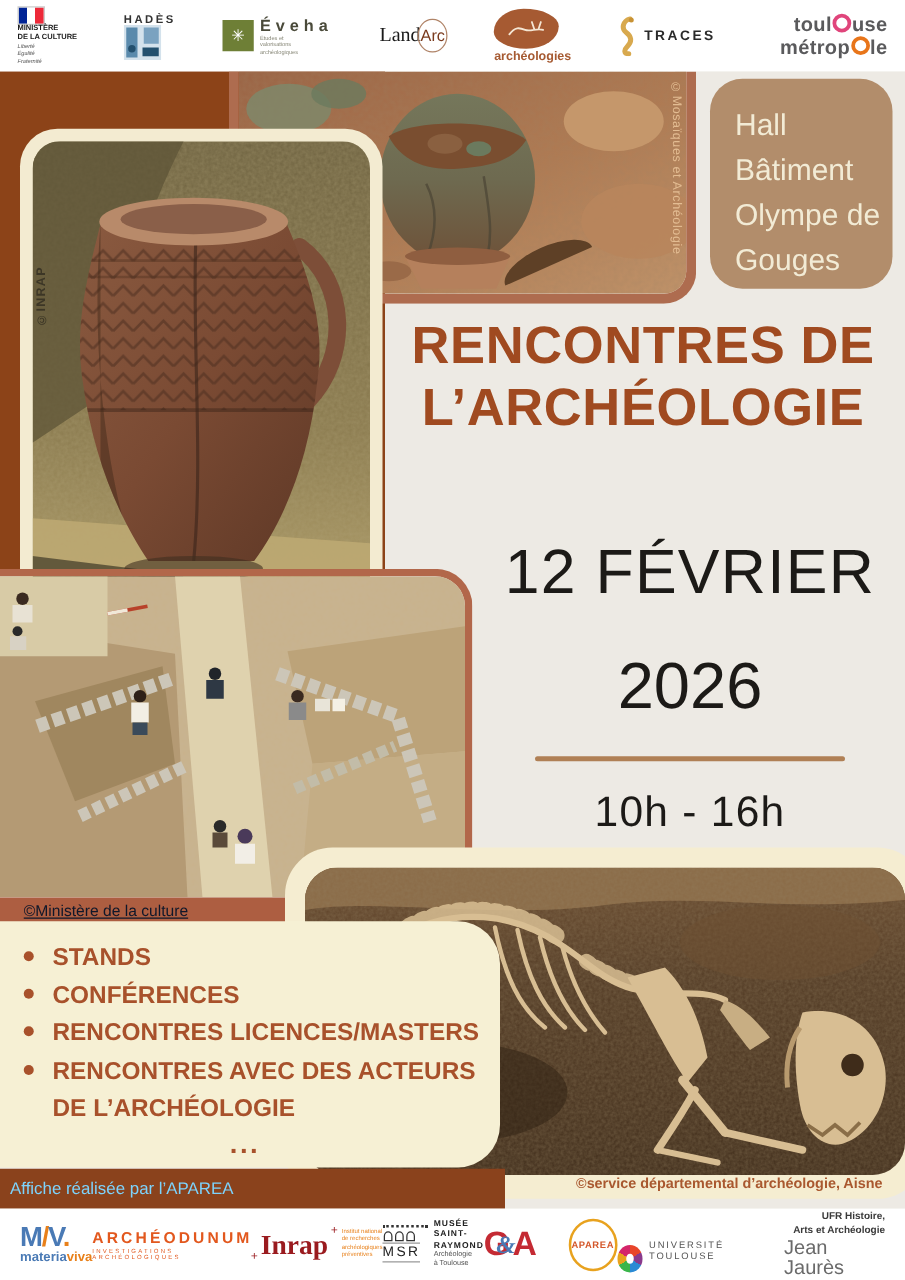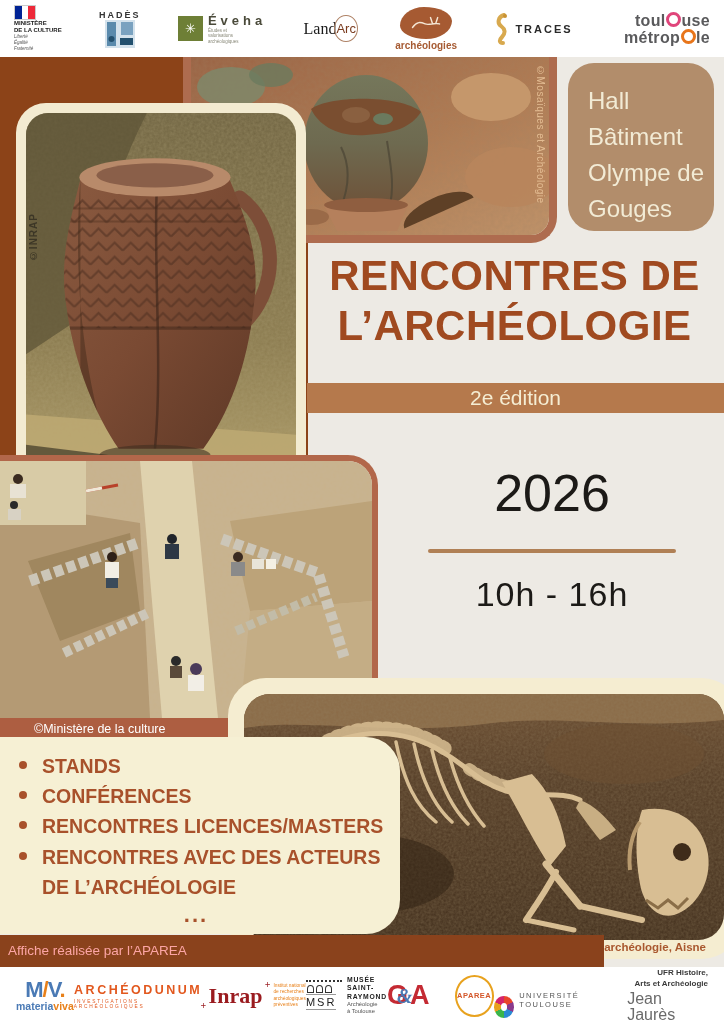--- a/index.html
+++ b/index.html
@@ -3,21 +3,21 @@
 <meta charset="utf-8">
 <style>
   html,body{margin:0;padding:0;background:#ffffff;}
   .poster{position:relative;width:724px;height:1024px;overflow:hidden;background:#ffffff;
           font-family:"Liberation Sans", sans-serif;}
 
   
   .top-band{position:absolute;left:0;top:0;width:724px;height:57px;background:#ffffff;
             display:flex;align-items:center;justify-content:space-between;padding:0 14px;box-sizing:border-box;z-index:20;}
   .lg{display:flex;align-items:center;gap:5px;}
-  .lg-col{display:flex;flex-direction:column;align-items:center;}
+  .lg-col{display:flex;flex-direction:column;align-items:flex-start;}
   .min-flag{width:20px;height:13px;background:linear-gradient(90deg,#002395 0 33%,#ffffff 33% 66%,#ED2939 66% 100%);border:0.5px solid #ccc;}
   .min-txt{font-size:6px;font-weight:bold;color:#1a1a1a;line-height:1.2;}
   .min-motto{font-size:4.5px;font-style:italic;color:#555;line-height:1.3;}
   .hades-name{font-size:9px;letter-spacing:2px;color:#333;font-weight:bold;}
   .eveha-box{width:25px;height:25px;background:#6E7F36;color:#fff;display:flex;align-items:center;justify-content:center;font-size:13px;}
   .eveha-name{font-size:13px;letter-spacing:4px;color:#4a4a3a;font-weight:bold;}
   .eveha-sub{font-size:4.5px;color:#8a8a7a;line-height:1.25;}
   .land{font-family:"Liberation Serif",serif;font-size:16px;color:#1a1a1a;}
   .arc{font-family:Liberation Sans, sans-serif;font-size:13px;color:#7a3b1e;border:1.5px solid #b08468;border-radius:50%;padding:5px 1px;margin-left:-2px;}
   .archeo-blob{width:52px;height:32px;background:#A65A32;border-radius:46% 54% 50% 50% / 58% 44% 56% 42%;display:flex;align-items:center;justify-content:center;}
@@ -52,42 +52,42 @@
   .title{position:absolute;left:305px;top:194px;width:419px;text-align:center;z-index:1;
          font-size:42px;font-weight:800;color:#A04A20;line-height:1.2;letter-spacing:0.5px;}
   .edition-band{position:absolute;left:307px;top:326px;width:417px;height:30px;background:#B5794C;z-index:1;
                 color:#F5EDD3;font-size:21px;text-align:center;line-height:30px;}
 
   .exc{position:absolute;left:0;top:398px;width:378px;height:285px;z-index:3;}
   .exc-photo{position:absolute;left:0;top:0;right:0;bottom:22px;box-sizing:border-box;
              border-top:6px solid #B2674A;border-right:6px solid #B2674A;border-top-right-radius:30px;overflow:hidden;}
   .exc-photo svg{display:block;width:100%;height:100%;}
   .exc-band{position:absolute;left:0;bottom:0;width:100%;height:22px;background:#AD5E41;
-            color:#ffffff;font-size:12.5px;line-height:22px;padding-left:34px;box-sizing:border-box;}
+            color:#0f172a;font-size:12.5px;line-height:22px;padding-left:19px;box-sizing:border-box;text-decoration:underline;}
 
   .date-block{position:absolute;left:380px;top:372px;width:344px;text-align:center;color:#1C1A17;z-index:1;}
   .date-l1{font-size:50px;font-weight:400;letter-spacing:1px;line-height:1.12;}
   .date-l2{font-size:52px;font-weight:400;margin-top:34px;}
   .date-rule{width:248px;height:4px;background:#B08055;border-radius:3px;margin:26px auto 0;}
   .date-time{font-size:34px;margin-top:22px;letter-spacing:1px;}
 
   .skel-frame{position:absolute;left:228px;top:621px;width:512px;height:281px;background:#F5EDD1;border-radius:38px;z-index:4;}
   .skel-photo{position:absolute;left:16px;top:16px;width:480px;height:246px;border-radius:26px;overflow:hidden;}
   .skel-photo svg{display:block;width:100%;height:100%;}
   .skel-credit{position:absolute;right:34px;bottom:6px;font-size:11.5px;font-weight:bold;color:#A9582F;}
 
   .bullet-card{position:absolute;left:0;top:680px;width:400px;height:197px;background:#F6F0D4;
                border-radius:0 34px 34px 0;z-index:6;padding:14px 10px 0 16px;box-sizing:border-box;}
   .bullet-card ul{list-style:none;margin:0;padding:0;}
   .bullet-card li{position:relative;padding-left:26px;font-size:19.5px;font-weight:bold;color:#A8512B;line-height:1.55;}
   .bdot{position:absolute;left:3px;top:10px;width:8px;height:8px;border-radius:50%;background:#A8512B;}
   .more-dots{text-align:center;width:360px;font-size:22px;font-weight:bold;color:#A8512B;letter-spacing:2px;}
 
-  .bottom-bar{position:absolute;left:0;top:878px;width:604px;height:32px;background:#8A421C;z-index:7;
-              color:#fca5a5;font-size:13.5px;padding:8px 0 0 8px;box-sizing:border-box;}
+  .bottom-bar{position:absolute;left:0;top:878px;width:404px;height:32px;background:#8A421C;z-index:7;
+              color:#7dd3fc;font-size:13.5px;padding:8px 0 0 8px;box-sizing:border-box;}
 
   
   .bottom-band{position:absolute;left:0;top:967px;width:724px;height:57px;background:#ffffff;z-index:20;
                display:flex;align-items:center;justify-content:space-between;padding:0 16px;box-sizing:border-box;}
   .mv-glyph{font-size:22px;font-weight:bold;letter-spacing:-1px;line-height:1;}
   .mv-blue{color:#4A7AB5;}
   .mv-orange{color:#E8801A;}
   .mv-name{font-size:10.5px;font-weight:bold;line-height:1;}
   .ad-name{font-size:12.5px;font-weight:bold;color:#E2581E;letter-spacing:2.5px;}
   .ad-sub{font-size:4.8px;color:#E2581E;letter-spacing:1.8px;margin-top:2px;}
@@ -281,21 +281,20 @@
         </svg>
         <div class="vcredit-left">©INRAP</div>
       </div>
     </div>
 
     <div class="title">
       <div>RENCONTRES DE</div>
       <div>L’ARCHÉOLOGIE</div>
     </div>
 
-    <div class="edition-band">2e édition</div>
 
     <div class="exc">
       <div class="exc-photo">
         <svg viewBox="0 0 372 257" preserveAspectRatio="none">
           <defs>
             <filter id="ex-noise">
                 <feTurbulence type="fractalNoise" baseFrequency="0.3" numOctaves="2" result="n"></feTurbulence>
                 <feColorMatrix in="n" type="matrix" values="0 0 0 0 0.55 0 0 0 0 0.47 0 0 0 0 0.33 0 0 0 0.35 0"></feColorMatrix>
               </filter>
           </defs>
@@ -333,20 +332,21 @@
               <rect x="170" y="205" width="12" height="12" fill="#5A4A3A"></rect>
           </g>
         </svg>
       </div>
       <div class="exc-band">
         <span>©Ministère de la culture</span>
       </div>
     </div>
 
     <div class="date-block">
+      <div class="date-l1">12 FÉVRIER</div>
       <div class="date-l2">2026</div>
       <div class="date-rule"></div>
       <div class="date-time">10h - 16h</div>
     </div>
 
     <div class="skel-frame">
       <div class="skel-photo">
         <svg viewBox="0 0 480 246" preserveAspectRatio="none">
           <defs>
             <linearGradient id="sk-bg" x1="0" y1="0" x2="0" y2="1">

